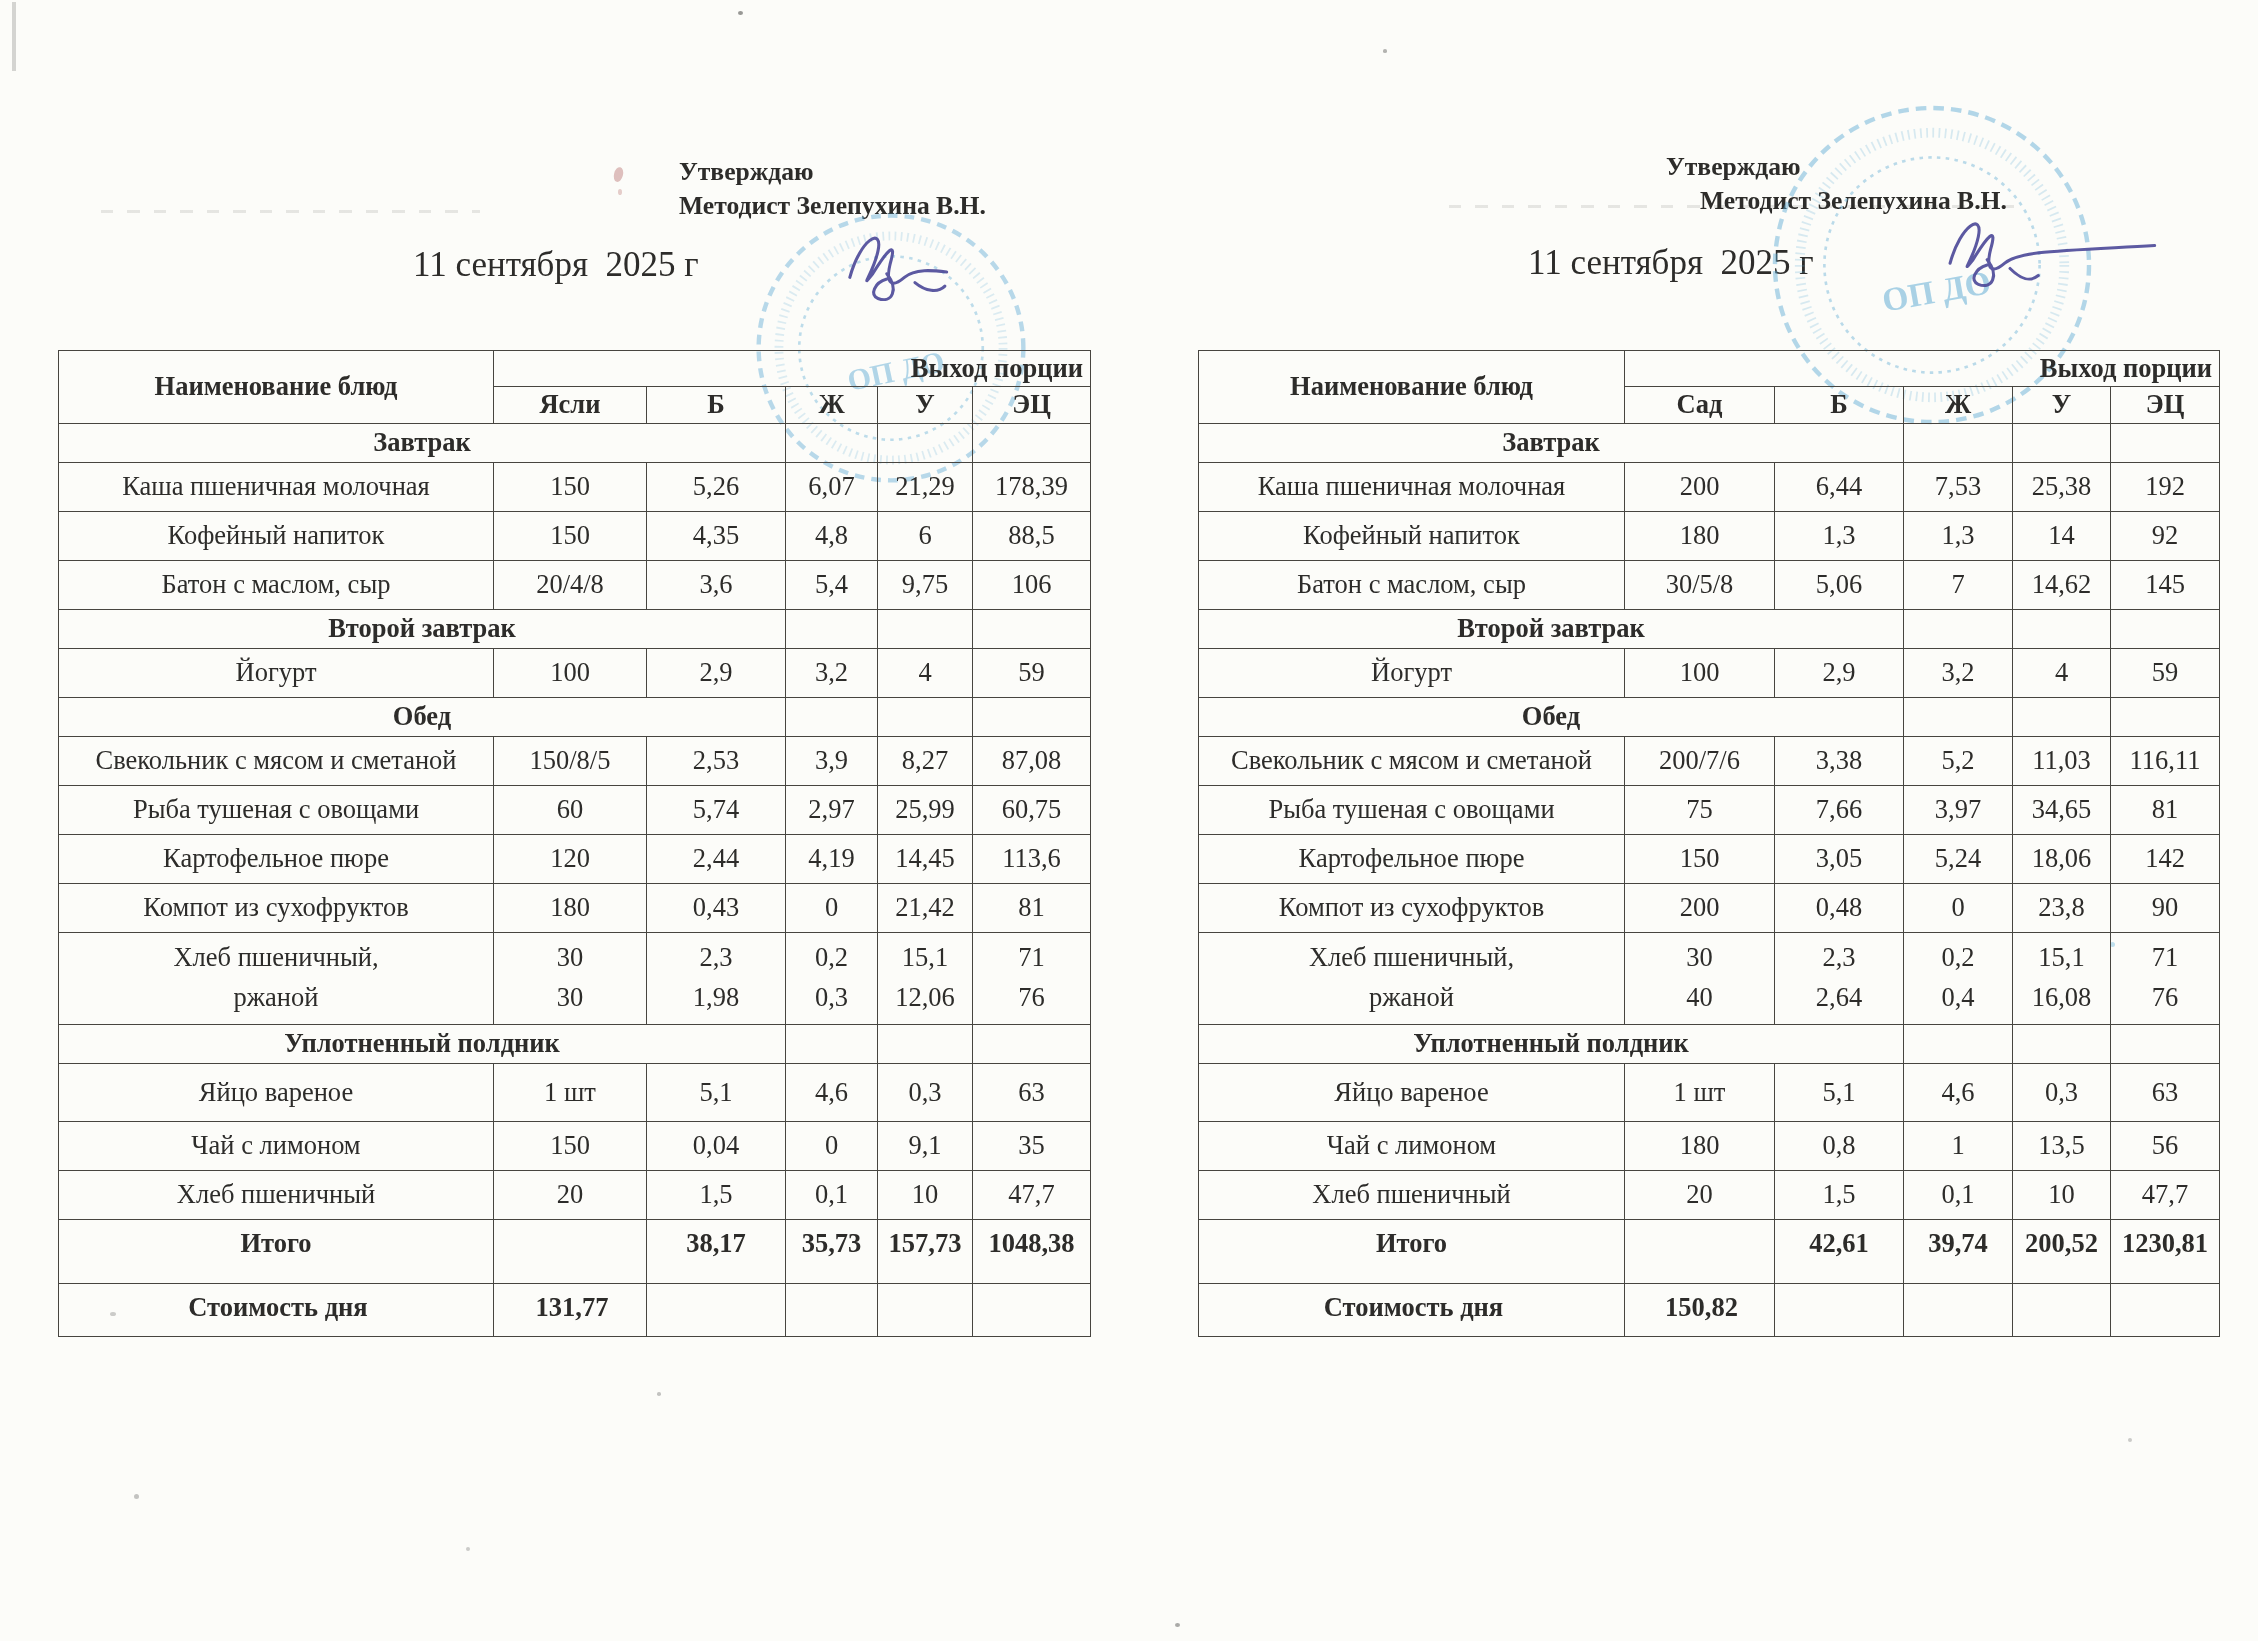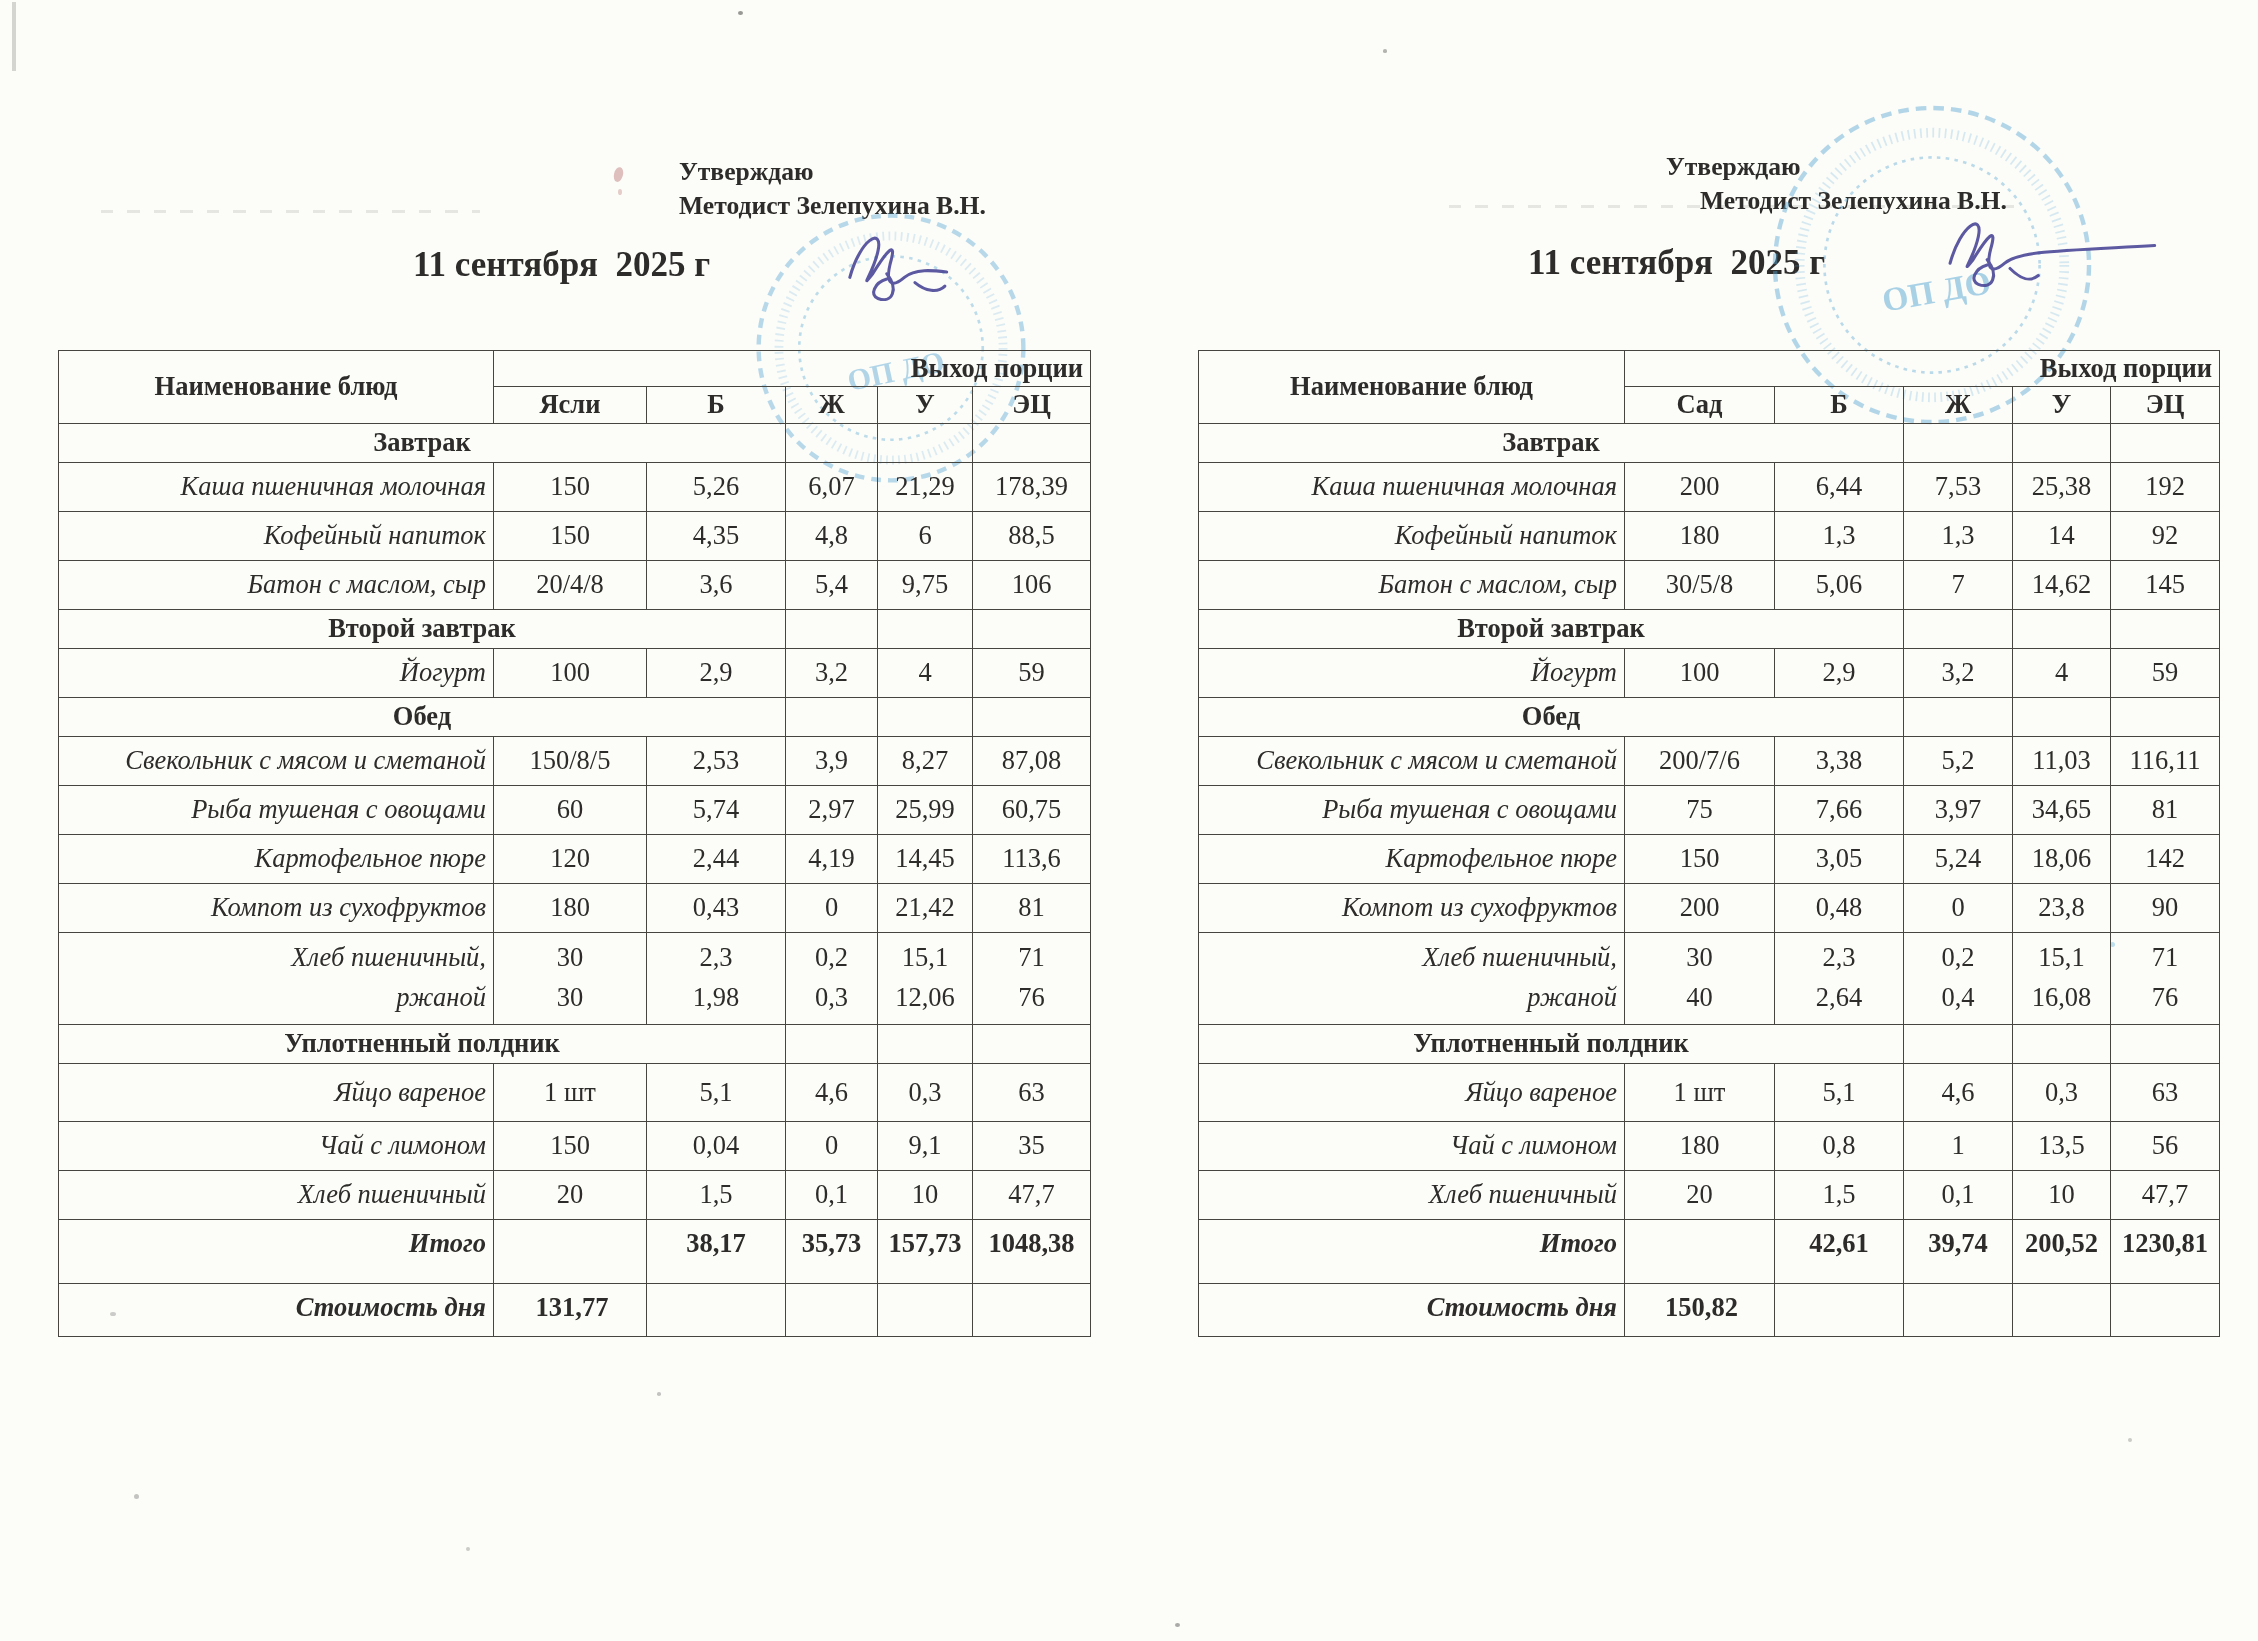--- a/index.html
+++ b/index.html
@@ -2,31 +2,31 @@
 <html style="font-size:14px"><head>
 <meta charset="utf-8">
 <style>
   html,body{margin:0;padding:0;background:#e9e9e6;}
   .scan{position:relative;width:2258px;height:1642px;background:#fcfcf9;overflow:hidden;
         font-family:"Liberation Serif","DejaVu Serif",serif;color:#2d2c2a;}
   
   .approve{position:absolute;font-size:25.6px;font-weight:bold;line-height:34px;white-space:nowrap;}
   .approve .ind{margin-left:0;}
   .approve.right .ind{margin-left:34px;}
-  .date{position:absolute;font-size:35px;font-weight:bold;white-space:pre;}
+  .date{position:absolute;font-size:35px;font-weight:normal;white-space:pre;}
   
   table.menu{position:absolute;top:350px;border-collapse:collapse;table-layout:fixed;background:transparent;}
   table.menu td{border:1.8px solid #474540;padding:1.8px 7px;font-size:26.5px;vertical-align:middle;
                 white-space:pre-line;overflow:hidden;}
   .th{font-weight:bold;text-align:center;}
   .portion-group{text-align:right;padding-left:41px !important;}
   tr.h1{height:32px;} tr.h2{height:37px;}
   tr.r-sec{height:39px;} tr.r-item{height:49px;} tr.r-bread{height:92px;}
   tr.r-egg{height:58px;} tr.r-total{height:64px;} tr.r-cost{height:53px;}
-  td.name{text-align:right;padding-left:12.4px;font-style:italic;}
+  td.name{text-align:center;padding-left:12.4px;}
   td.num{text-align:center;}
   td.sm{font-size:22px;}
   td.bold{font-weight:bold;}
   tr.r-total td{vertical-align:top;padding-top:8px;}
   tr.r-cost td{vertical-align:top;padding-top:8.8px;padding-left:11px;}
   td.sec-label{font-weight:bold;text-align:center;font-size:27px;}
   td.cost-val{font-weight:bold;font-size:29px;}
   tr.r-bread td{line-height:1.5;}
   
   .stamp,.sig{position:absolute;pointer-events:none;}

